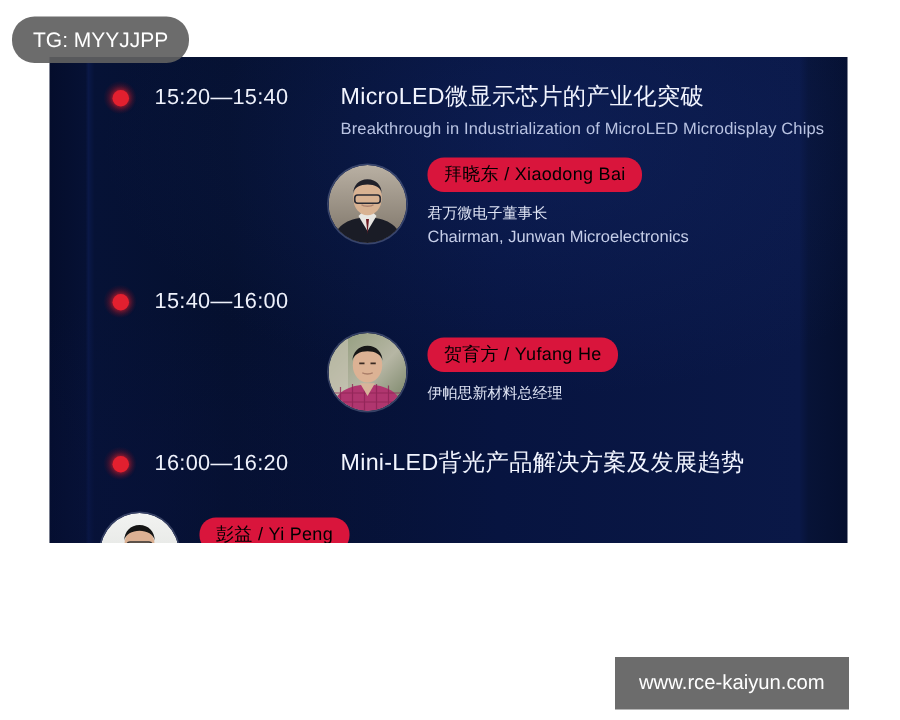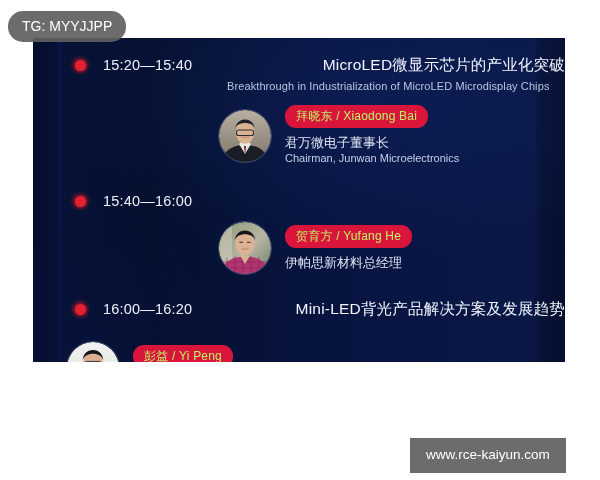--- a/index.html
+++ b/index.html
@@ -96,21 +96,20 @@
   .titles {
     flex: 1 1 auto;
     padding-left: 4px;
   }
   .title-cn {
     color: #f2f5ff;
     font-size: 15.5px;
     line-height: 22px;
     letter-spacing: 0.2px;
     white-space: nowrap;
-    text-align: right;
   }
   .title-en {
     color: #b9c3e2;
     font-size: 11px;
     line-height: 17px;
     margin-top: 2px;
     letter-spacing: 0.1px;
     white-space: nowrap;
   }
   .title-en:empty { display: none; }
@@ -132,31 +131,31 @@
     box-shadow: 0 0 0 1px rgba(170,180,210,0.30);
   }
   .avatar svg { display: block; width: 52px; height: 52px; }
 
   .speaker-info {
     padding-left: 14px;
   }
   .name-badge {
     display: inline-block;
     background: #d9153c;
-    color: #bef264;
+    color: #000000;
     font-size: 12px;
     line-height: 1;
     padding: 5px 11px 6px 11px;
     border-radius: 11px;
     white-space: nowrap;
     letter-spacing: 0.2px;
   }
   .role-cn {
     color: #dfe4f4;
-    font-size: 13px;
+    font-size: 10px;
     line-height: 16px;
     margin-top: 7px;
     white-space: nowrap;
   }
   .role-en {
     color: #c6cee8;
     font-size: 11px;
     line-height: 15px;
     white-space: nowrap;
   }

